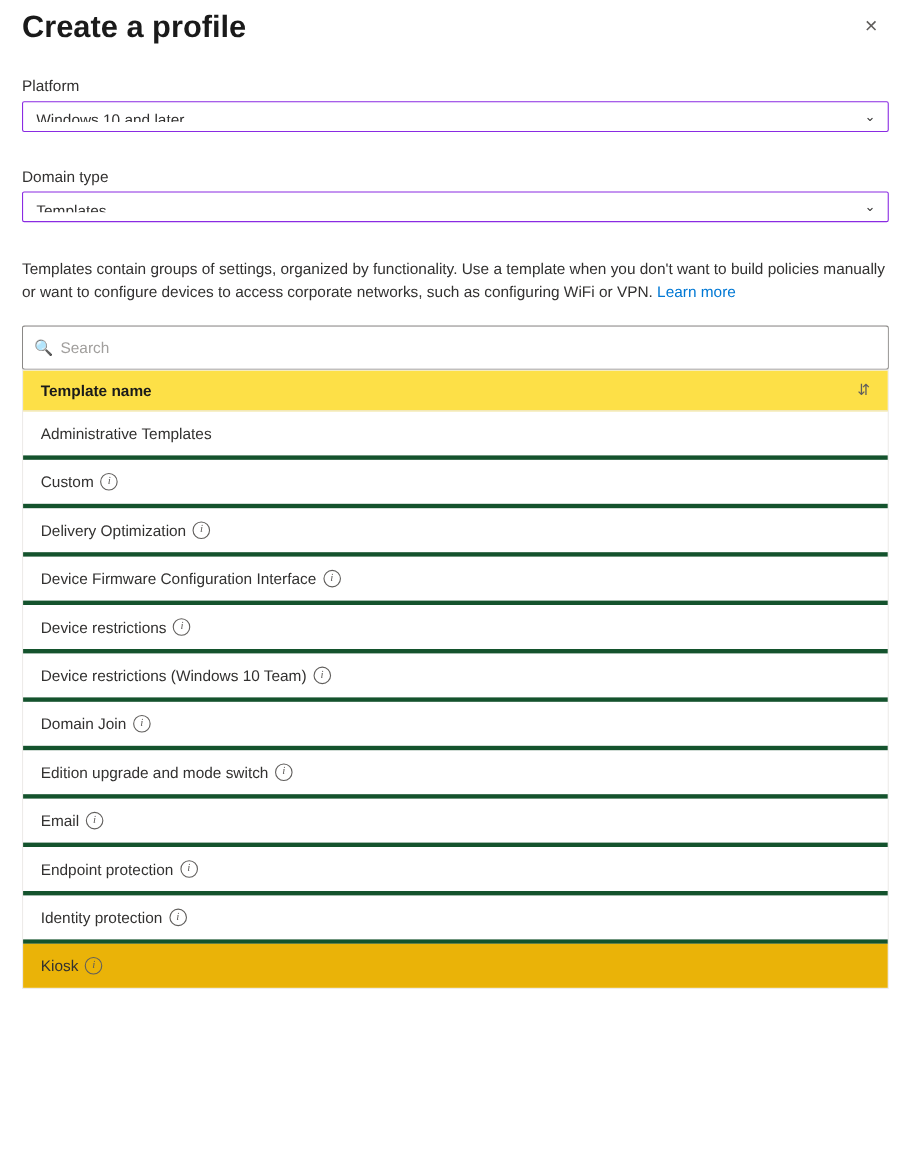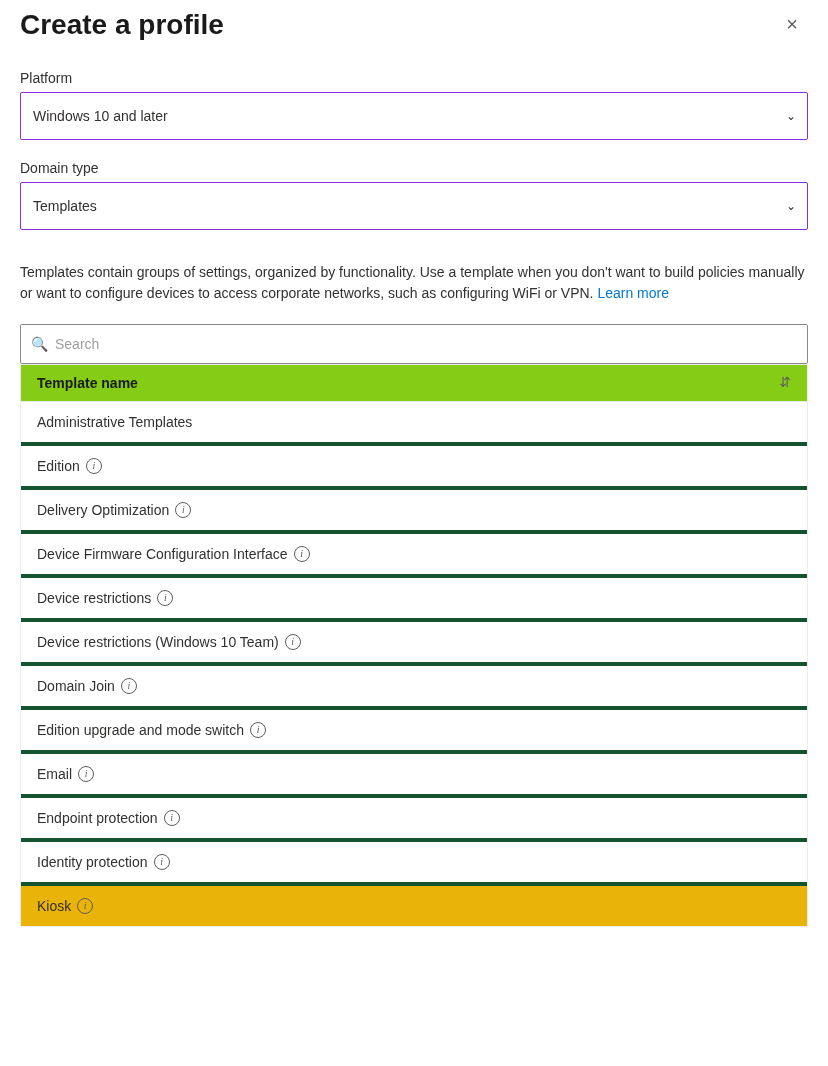--- a/index.html
+++ b/index.html
@@ -47,21 +47,21 @@
       color: #605e5c;
       padding: 4px;
       display: flex;
       align-items: center;
       justify-content: center;
       width: 32px;
       height: 32px;
     }
 
     .field-section {
-      margin-bottom: 20px;
+      margin-bottom: 32px;
     }
 
     .field-label {
       font-size: 14px;
       font-weight: 400;
       color: #323130;
       margin-bottom: 6px;
       display: block;
     }
 
@@ -73,21 +73,21 @@
     .select-box {
       width: 100%;
       border: 1px solid #8a2be2;
       border-radius: 2px;
       padding: 8px 40px 8px 12px;
       font-size: 14px;
       color: #323130;
       background: #fff;
       appearance: none;
       cursor: pointer;
-      height: 48px;
+      height: 28px;
       outline: none;
     }
 
     .select-chevron {
       position: absolute;
       right: 12px;
       top: 50%;
       transform: translateY(-50%);
       pointer-events: none;
       color: #323130;
@@ -142,21 +142,21 @@
     .table-container {
       width: 100%;
       border: 1px solid #edebe9;
     }
 
     .table-header {
       display: flex;
       justify-content: space-between;
       align-items: center;
       padding: 10px 16px;
-      background: #84cc16;
+      background: #fde047;
       border-bottom: 1px solid #edebe9;
     }
 
     .table-header-label {
       font-size: 14px;
       font-weight: 600;
       color: #1a1a1a;
     }
 
     .sort-icon {
@@ -258,21 +258,21 @@
     </div>
 
     <div class="table-row">
       <span class="row-text">
         <span>Administrative Templates</span>
       </span>
     </div>
 
     <div class="table-row">
       <span class="row-text">
-        <span>Edition</span>
+        <span>Custom</span>
         <span class="info-icon">i</span>
       </span>
     </div>
 
     <div class="table-row">
       <span class="row-text">
         <span>Delivery Optimization</span>
         <span class="info-icon">i</span>
       </span>
     </div>

